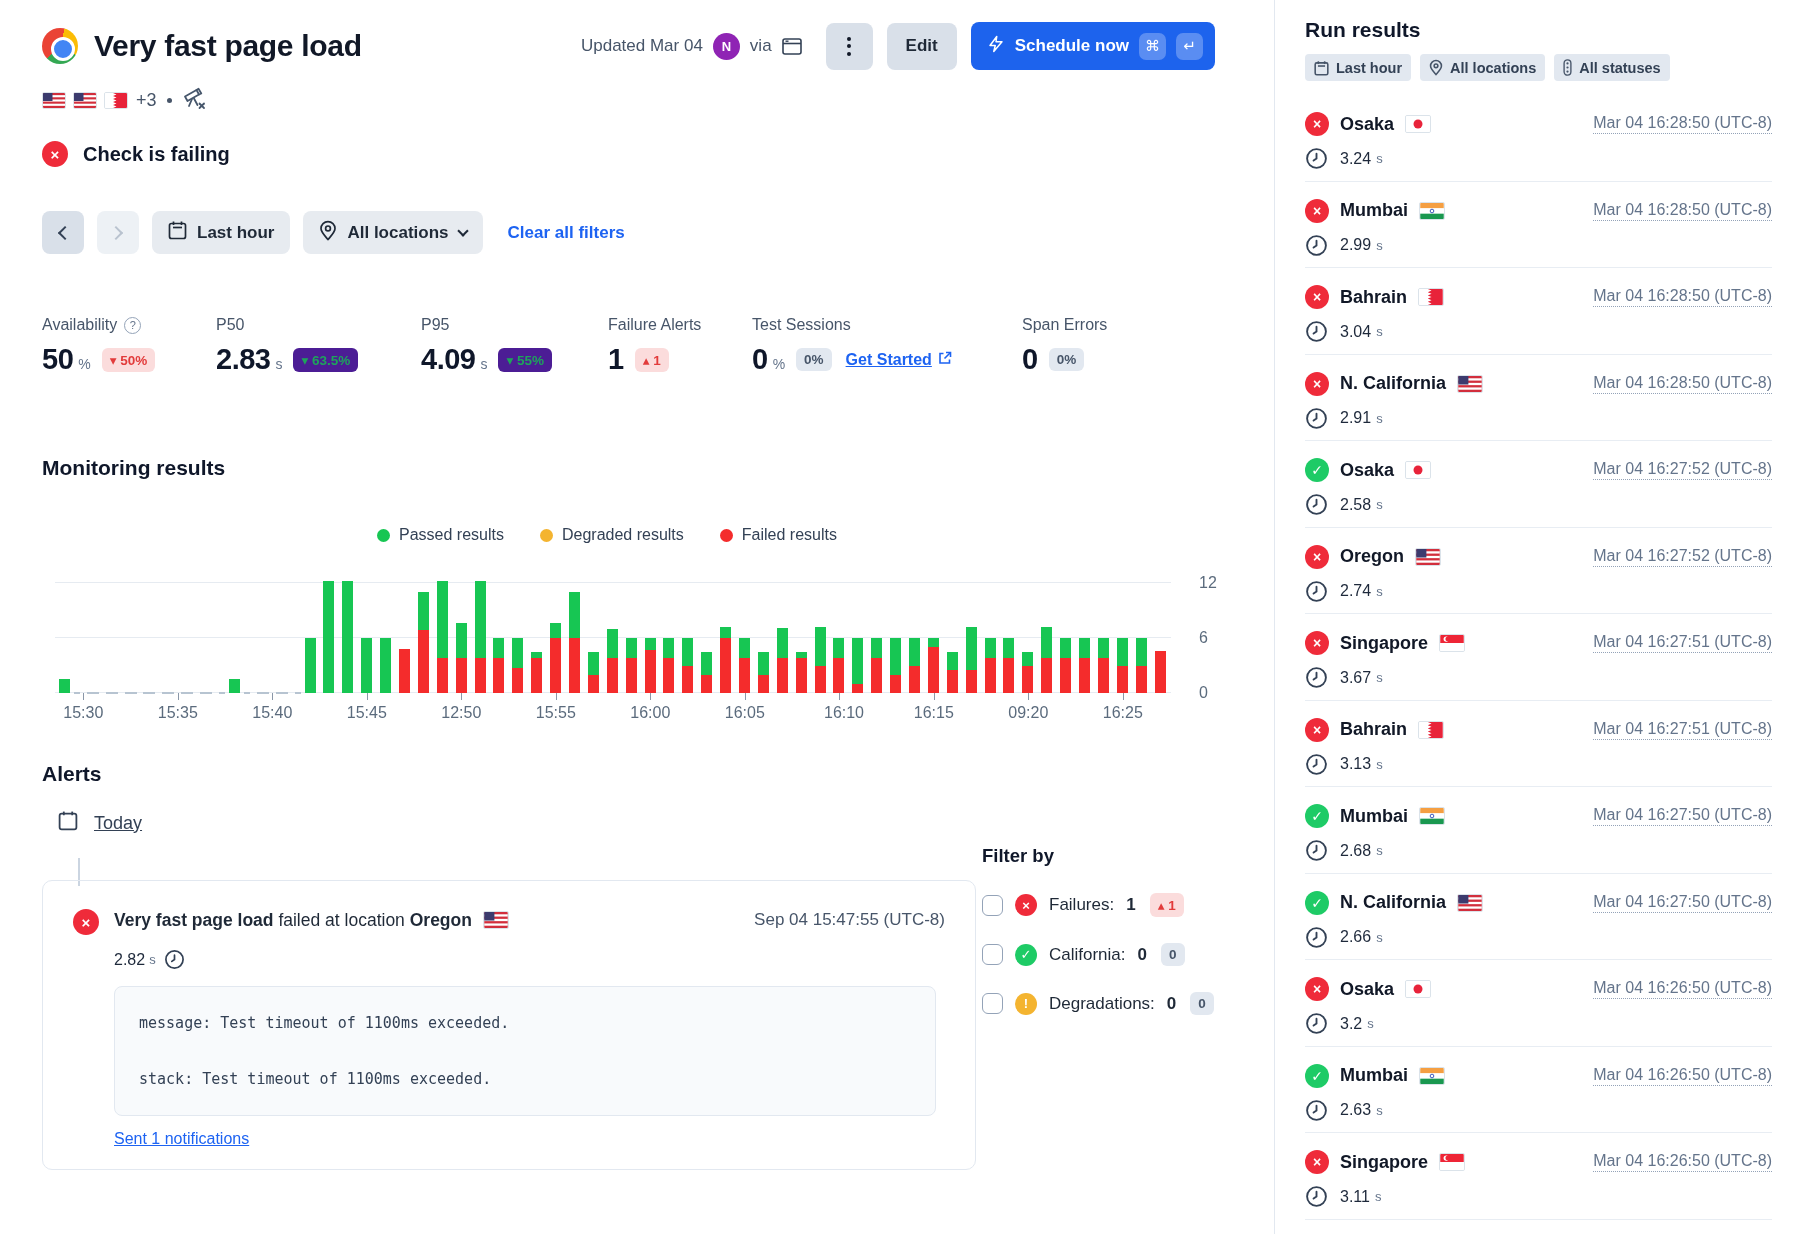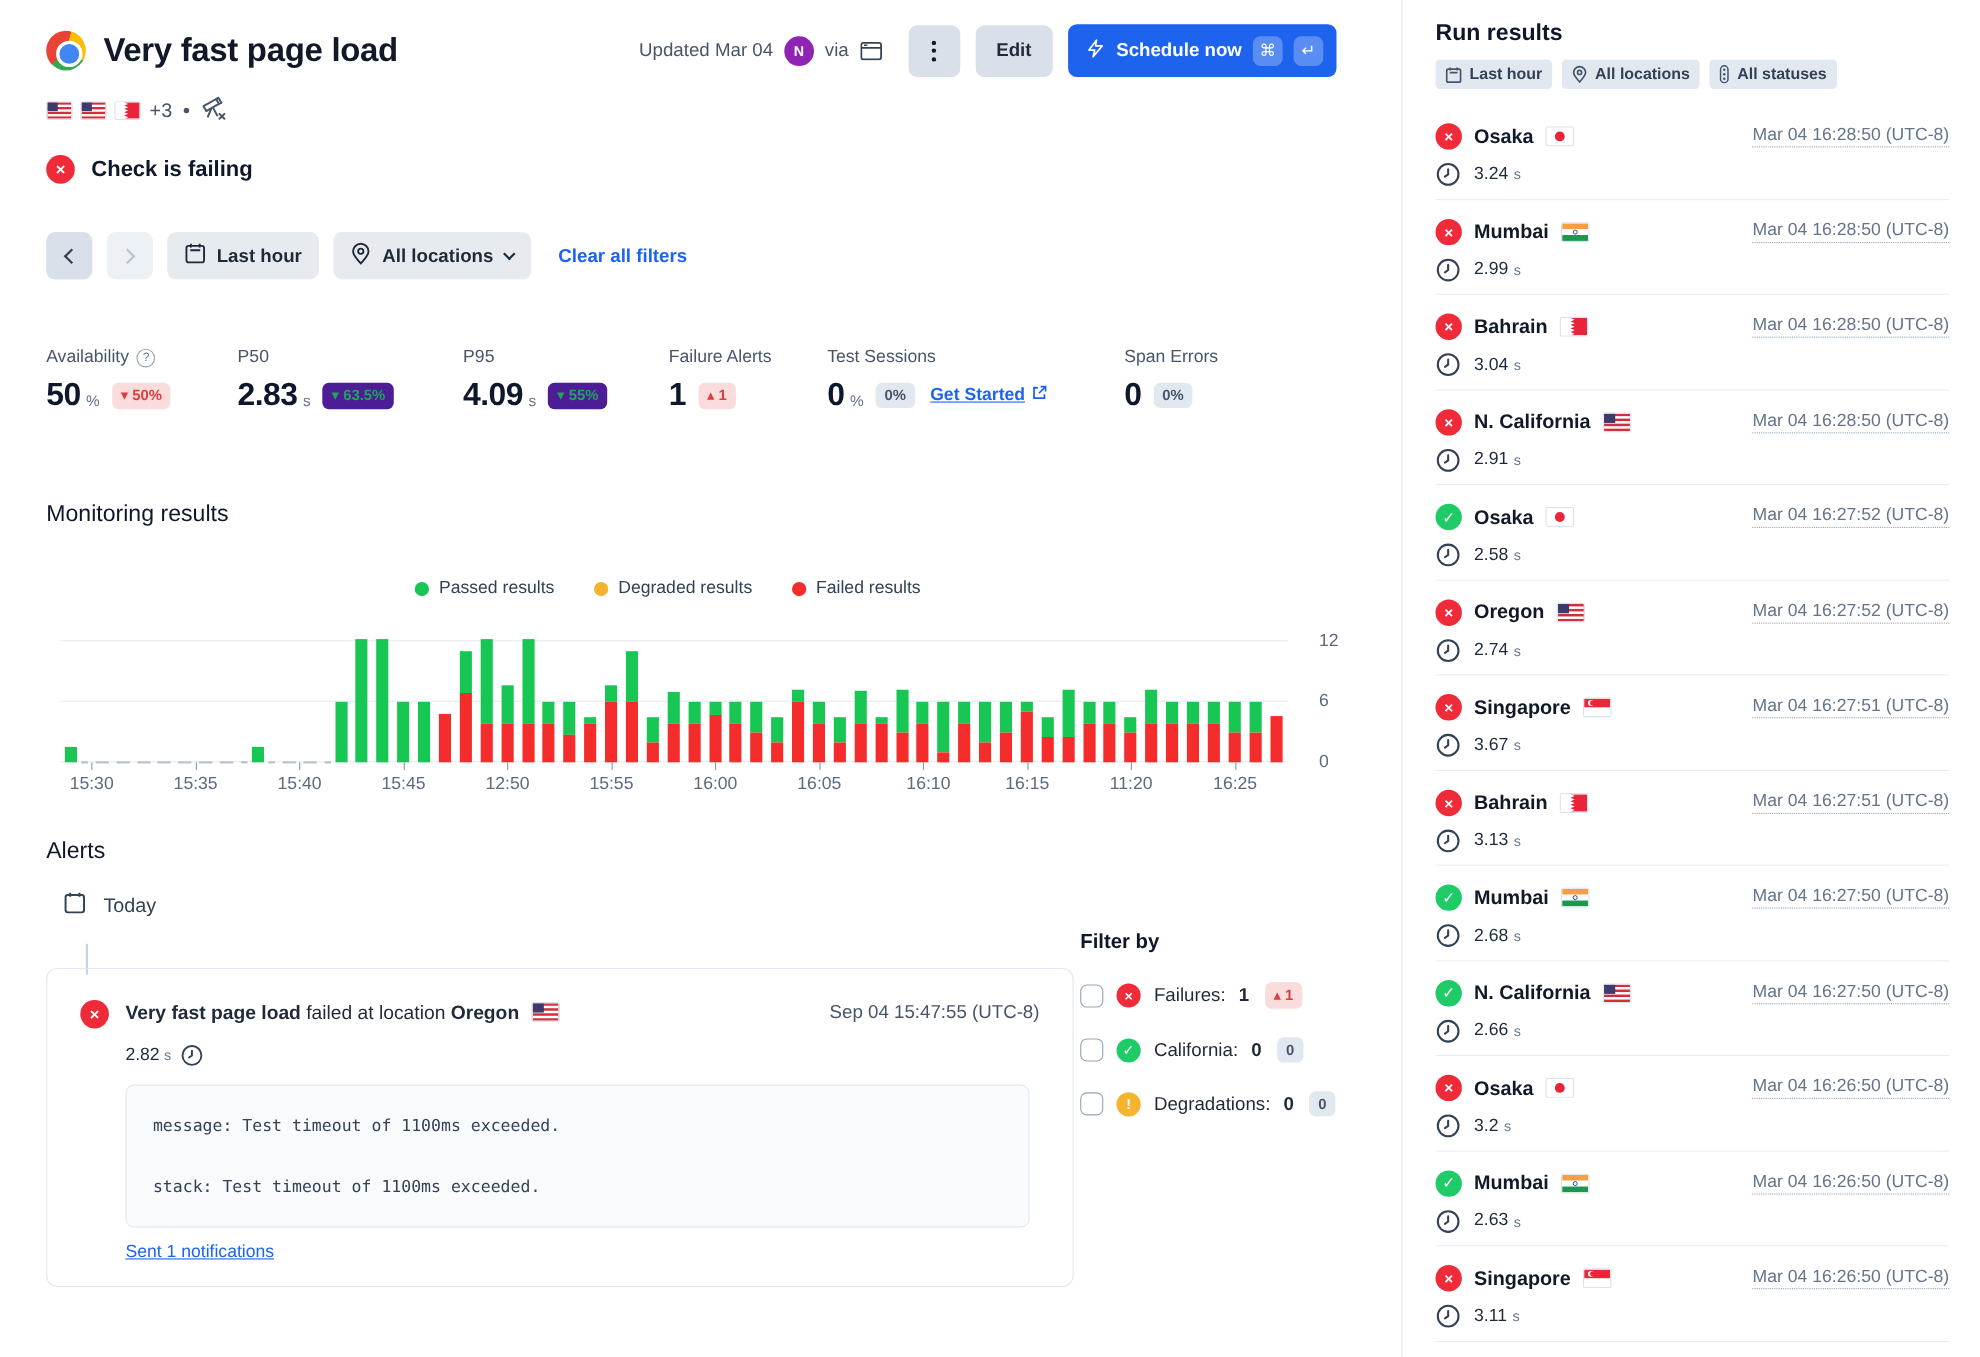--- a/index.html
+++ b/index.html
@@ -73,21 +73,21 @@
   .stat-val { margin-top:9px; display:flex; align-items:center; }
   .stat-num { font-size:29px; font-weight:bold; color:#0f172a; letter-spacing:-.5px; }
   .stat-unit { font-size:14px; color:#64748b; margin-left:5px; align-self:flex-end; padding-bottom:4px; }
   .badge { font-size:13.5px; font-weight:bold; border-radius:6px; padding:4px 8px; margin-left:11px; white-space:nowrap; }
   .badge.red   { background:#fbdcdc; color:#e23b3b; }
   .badge.green { background:#4c1d95; color:#1ea45b; }
   .badge.gray  { background:#e2e8f0; color:#475569; }
   .gs-link { font-size:16px; margin-left:14px; display:inline-flex; align-items:center; gap:6px;
     text-decoration:underline; }
 
-  h2.sec { font-size:21px; font-weight:normal; color:#0f172a; }
+  h2.sec { font-size:21px; font-weight:bold; color:#0f172a; }
   .mon-head { margin-top:80px; }
 
   .legend { margin-top:46px; width:1130px; display:flex; justify-content:center; gap:36px; }
   .leg-item { display:flex; align-items:center; gap:9px; font-size:16px; color:#334155; cursor:pointer; }
   .leg-dot { width:13px; height:13px; border-radius:50%; }
 
   .chart { position:relative; margin-top:16px; margin-left:13px; width:1116px; }
   .plot { position:relative; width:1116px; height:133px; }
   .grid { position:absolute; left:0; right:0; height:1px; background:#e6ebf1; }
   .bars { position:absolute; left:0; bottom:0; top:0; display:flex; align-items:flex-end; }
@@ -98,21 +98,21 @@
   .seg-p { background:#17c653; }
   .dash { position:absolute; left:0; right:0; bottom:-1px; border-top:2px dashed #b7c4d1; }
   .ylab { position:absolute; left:100%; margin-left:28px; font-size:16px; color:#5b6b7d;
     transform:translateY(50%); }
   .xaxis { position:relative; width:1116px; height:34px; }
   .xtick { position:absolute; top:0; width:1px; height:7px; background:#8a97a8; }
   .xlab { position:absolute; top:11px; transform:translateX(-50%); font-size:16px; color:#5b6b7d; }
 
   .alerts-wrap { position:relative; margin-top:35px; }
   .today-row { margin-top:24px; display:flex; align-items:center; gap:16px; margin-left:16px;
-    font-size:18px; color:#334155; }
+    font-size:18px; color:#334155;text-decoration:underline; }
   .vline { position:absolute; left:36px; width:1.5px; background:#cbd5e1; }
   .alert-card { position:relative; margin-top:44px; width:934px; height:290px;
     border:1px solid #e2e8f0; border-radius:10px; padding:26px 30px 0 30px; }
   .ac-top { display:flex; align-items:flex-start; }
   .ac-title { margin-left:15px; font-size:17.5px; color:#1f2937; padding-top:3px; }
   .ac-title b { font-weight:bold; }
   .ac-ts { margin-left:auto; font-size:17px; color:#475569; padding-top:3px; }
   .ac-dur { margin-top:14px; margin-left:41px; display:flex; align-items:center; gap:8px;
     font-size:16px; color:#1e293b; }
   .ac-dur .u { font-size:13px; color:#64748b; }
@@ -697,21 +697,21 @@
           <span class="xlab" style="left: 500.85px;">15:55</span>
           <span class="xtick" style="left: 595.35px;"></span>
           <span class="xlab" style="left: 595.35px;">16:00</span>
           <span class="xtick" style="left: 689.85px;"></span>
           <span class="xlab" style="left: 689.85px;">16:05</span>
           <span class="xtick" style="left: 784.35px;"></span>
           <span class="xlab" style="left: 789px;">16:10</span>
           <span class="xtick" style="left: 878.85px;"></span>
           <span class="xlab" style="left: 878.85px;">16:15</span>
           <span class="xtick" style="left: 973.35px;"></span>
-          <span class="xlab" style="left: 973.35px;">11:20</span>
+          <span class="xlab" style="left: 973.35px;">09:20</span>
           <span class="xtick" style="left: 1067.85px;"></span>
           <span class="xlab" style="left: 1067.85px;">16:25</span>
         </div>
     </div>
 
     <div class="alerts-wrap">
       <h2 class="sec">Alerts</h2>
 
       <div class="today-row">
         <span>

